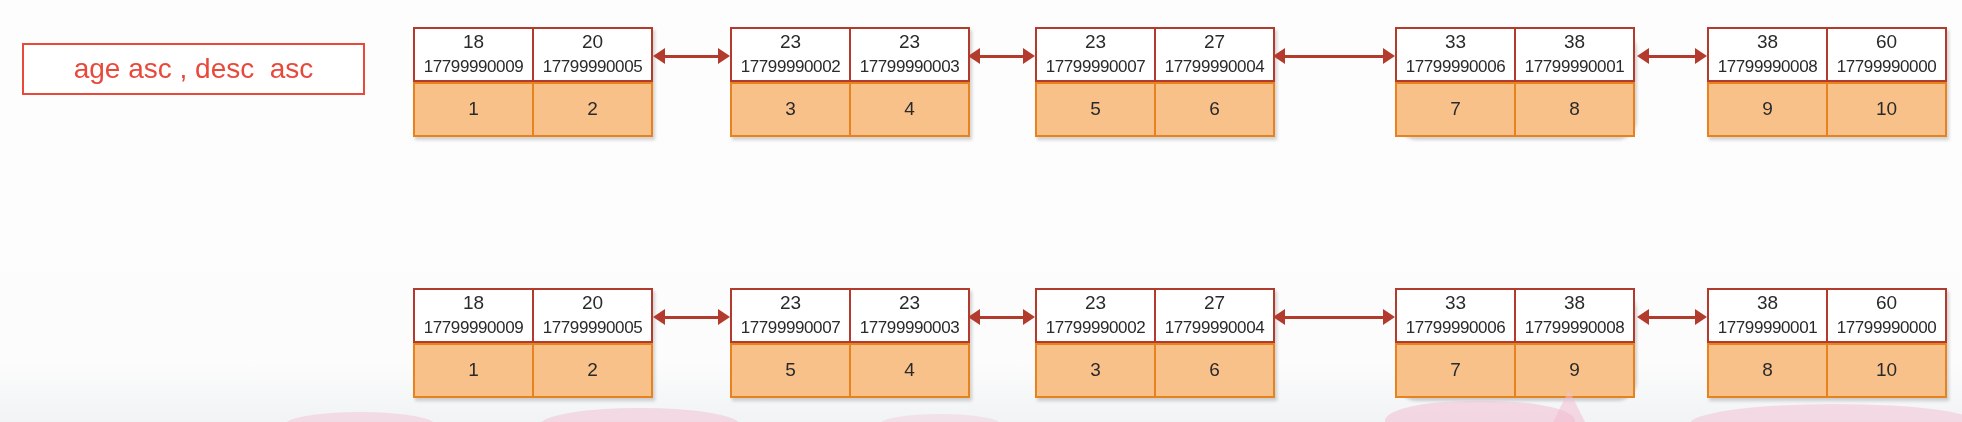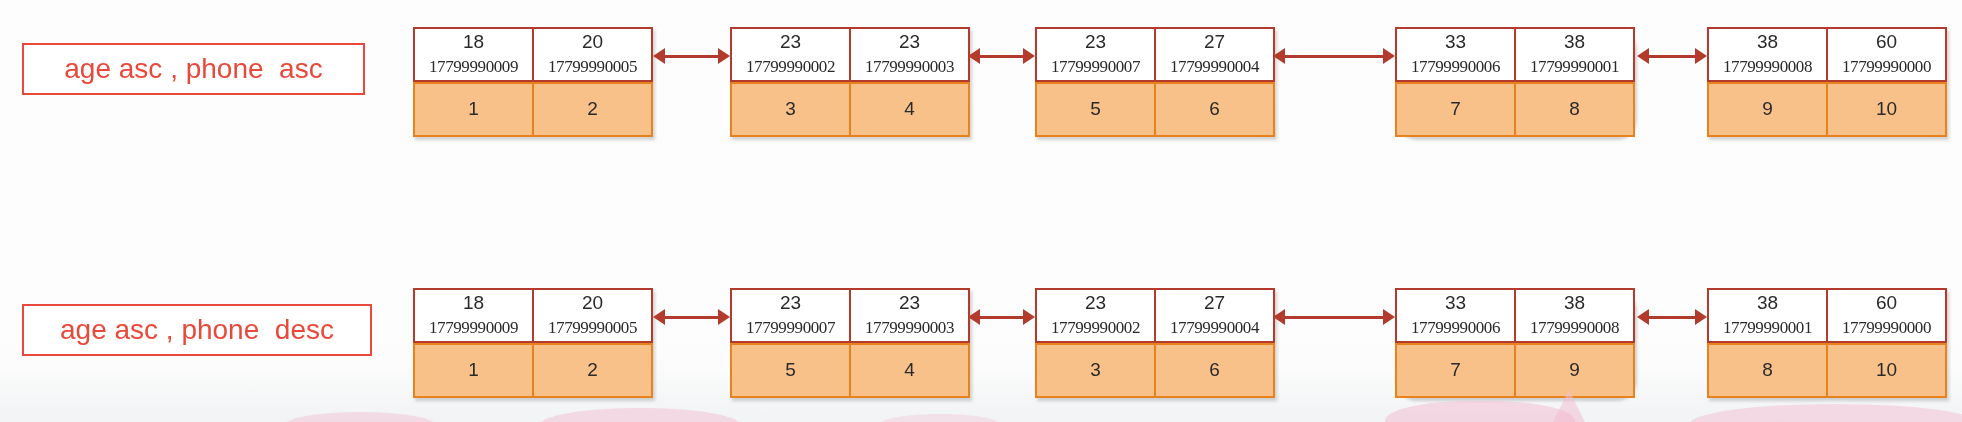--- a/index.html
+++ b/index.html
@@ -49,21 +49,21 @@
     background:#ffffff;
   }
   .node .top .tcell{
     flex:1 1 0;box-sizing:border-box;
     border-right:2px solid var(--node_border_dark_red,#b23b2e);
     text-align:center;overflow:hidden;
     color:var(--cell_text,#2a2a2a);
   }
   .node .top .tcell:last-child{border-right:none;}
   .age{font-size:19px;line-height:26px;padding-top:0;}
-  .phone{font-size:17px;line-height:23px;letter-spacing:-0.4px;font-family:Liberation Serif, serif;}
+  .phone{font-size:17px;line-height:23px;letter-spacing:-0.4px;}
 
   .node .bottom{
     display:flex;height:55px;box-sizing:border-box;
     border:2px solid var(--index_border_orange,#e8821e);
     background:var(--index_fill_orange,#f9c18a);
   }
   .node .bottom .bcell{
     flex:1 1 0;box-sizing:border-box;
     border-right:2px solid var(--index_border_orange,#e8821e);
     text-align:center;color:var(--cell_text,#2a2a2a);
@@ -101,21 +101,21 @@
     position:absolute;left:1552px;top:390px;width:0;height:0;
     border-left:17px solid transparent;border-right:17px solid transparent;
     border-bottom:34px solid var(--decor_pink,#f3bdd1);opacity:.55;
   }
 </style>
 </head>
 <body>
 
 <div class="canvas">
   <section class="row" id="row-0">
-    <div class="row-label">age asc , phone  asc</div>
+    <div class="row-label">age asc , desc  asc</div>
     <div class="nodes">
         <div class="node n0">
     <div class="top">
       <div class="tcell">
         <div class="age">18</div>
         <div class="phone">17799990009</div>
       </div>
       <div class="tcell">
         <div class="age">20</div>
         <div class="phone">17799990005</div>
@@ -199,21 +199,20 @@
     </div>
     <div class="bottom">
       <div class="bcell idx">9</div>
       <div class="bcell idx">10</div>
     </div>
   </div>
       </div>
   </section>
 
   <section class="row" id="row-1">
-    <div class="row-label">age asc , phone  desc</div>
     <div class="nodes">
         <div class="node n0">
     <div class="top">
       <div class="tcell">
         <div class="age">18</div>
         <div class="phone">17799990009</div>
       </div>
       <div class="tcell">
         <div class="age">20</div>
         <div class="phone">17799990005</div>

